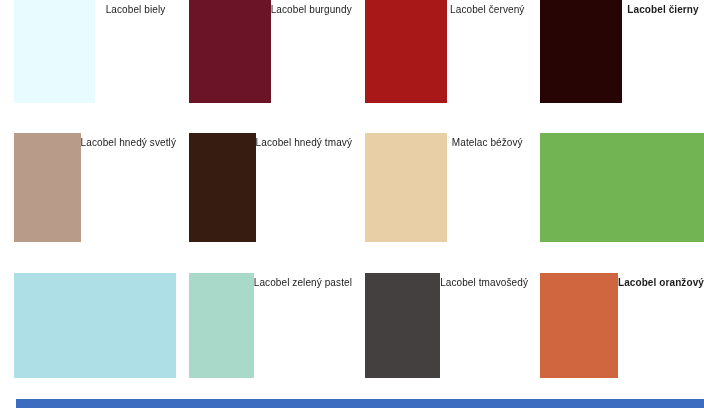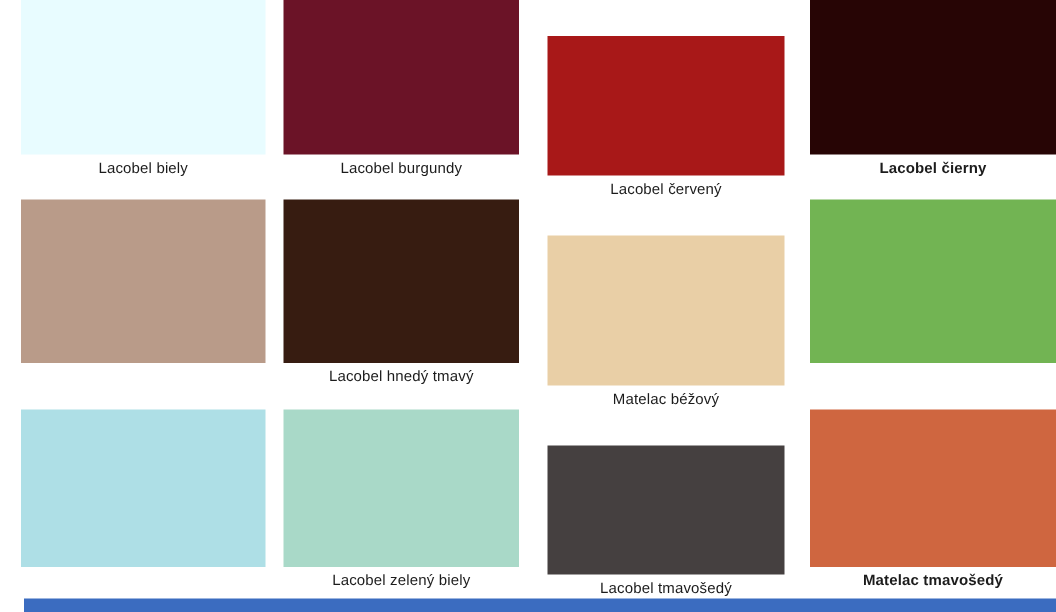--- a/index.html
+++ b/index.html
@@ -25,29 +25,29 @@
     display: grid;
     grid-template-columns: 176px 176px 176px 176px;
     grid-template-rows: 133px 140px 126px;
     box-sizing: border-box;
   }
 
   .swatch-cell {
     position: relative;
     box-sizing: border-box;
     display: flex;
-    flex-direction: column;
+    flex-direction: row;
     justify-content: flex-start;
     align-items: stretch;
   }
 
   
   .swatch-cell.col-0 { padding-left: 14px; padding-right: 0px; }
   .swatch-cell.col-1 { padding-left: 13px; padding-right: 0px; }
-  .swatch-cell.col-2 { padding-left: 13px; padding-right: 0px; margin-top: 24px; }
+  .swatch-cell.col-2 { padding-left: 13px; padding-right: 0px; }
   .swatch-cell.col-3 { padding-left: 12px; padding-right: 0px; }
 
   .swatch-cell.col-0 .swatch-chip { width: 163px; }
   .swatch-cell.col-1 .swatch-chip { width: 157px; }
   .swatch-cell.col-2 .swatch-chip { width: 158px; }
   .swatch-cell.col-3 .swatch-chip { width: 164px; }
 
   .swatch-cell.row-0 .swatch-chip { height: 103px; }
   .swatch-cell.row-1 .swatch-chip { height: 109px; }
   .swatch-cell.row-2 .swatch-chip { height: 105px; }
@@ -94,42 +94,43 @@
     <div class="swatch-cell col-2 row-0">
       <div class="swatch-chip" style="background-color: rgb(168, 24, 24);"></div>
       <div class="swatch-label">Lacobel červený</div>
     </div>
     <div class="swatch-cell col-3 row-0">
       <div class="swatch-chip" style="background-color: rgb(39, 5, 5);"></div>
       <div class="swatch-label">Lacobel čierny</div>
     </div>
     <div class="swatch-cell col-0 row-1">
       <div class="swatch-chip" style="background-color: rgb(185, 155, 137);"></div>
+      <div class="swatch-label">Lacobel hnedý svetlý</div>
     </div>
     <div class="swatch-cell col-1 row-1">
       <div class="swatch-chip" style="background-color: rgb(55, 28, 17);"></div>
       <div class="swatch-label">Lacobel hnedý tmavý</div>
     </div>
     <div class="swatch-cell col-2 row-1">
       <div class="swatch-chip" style="background-color: rgb(233, 207, 166);"></div>
       <div class="swatch-label">Matelac béžový</div>
     </div>
     <div class="swatch-cell col-3 row-1">
       <div class="swatch-chip" style="background-color: rgb(114, 180, 83);"></div>
     </div>
     <div class="swatch-cell col-0 row-2">
       <div class="swatch-chip" style="background-color: rgb(174, 223, 230);"></div>
     </div>
     <div class="swatch-cell col-1 row-2">
       <div class="swatch-chip" style="background-color: rgb(169, 217, 200);"></div>
-      <div class="swatch-label">Lacobel zelený biely</div>
+      <div class="swatch-label">Lacobel zelený pastel</div>
     </div>
     <div class="swatch-cell col-2 row-2">
       <div class="swatch-chip" style="background-color: rgb(69, 64, 64);"></div>
       <div class="swatch-label">Lacobel tmavošedý</div>
     </div>
     <div class="swatch-cell col-3 row-2">
       <div class="swatch-chip" style="background-color: rgb(207, 102, 64);"></div>
-      <div class="swatch-label">Matelac tmavošedý</div>
+      <div class="swatch-label">Lacobel oranžový</div>
     </div>
   </div>
 
 <div class="bottom-bar" style="background-color: rgb(59, 108, 192);"></div>
 
 </body></html>

